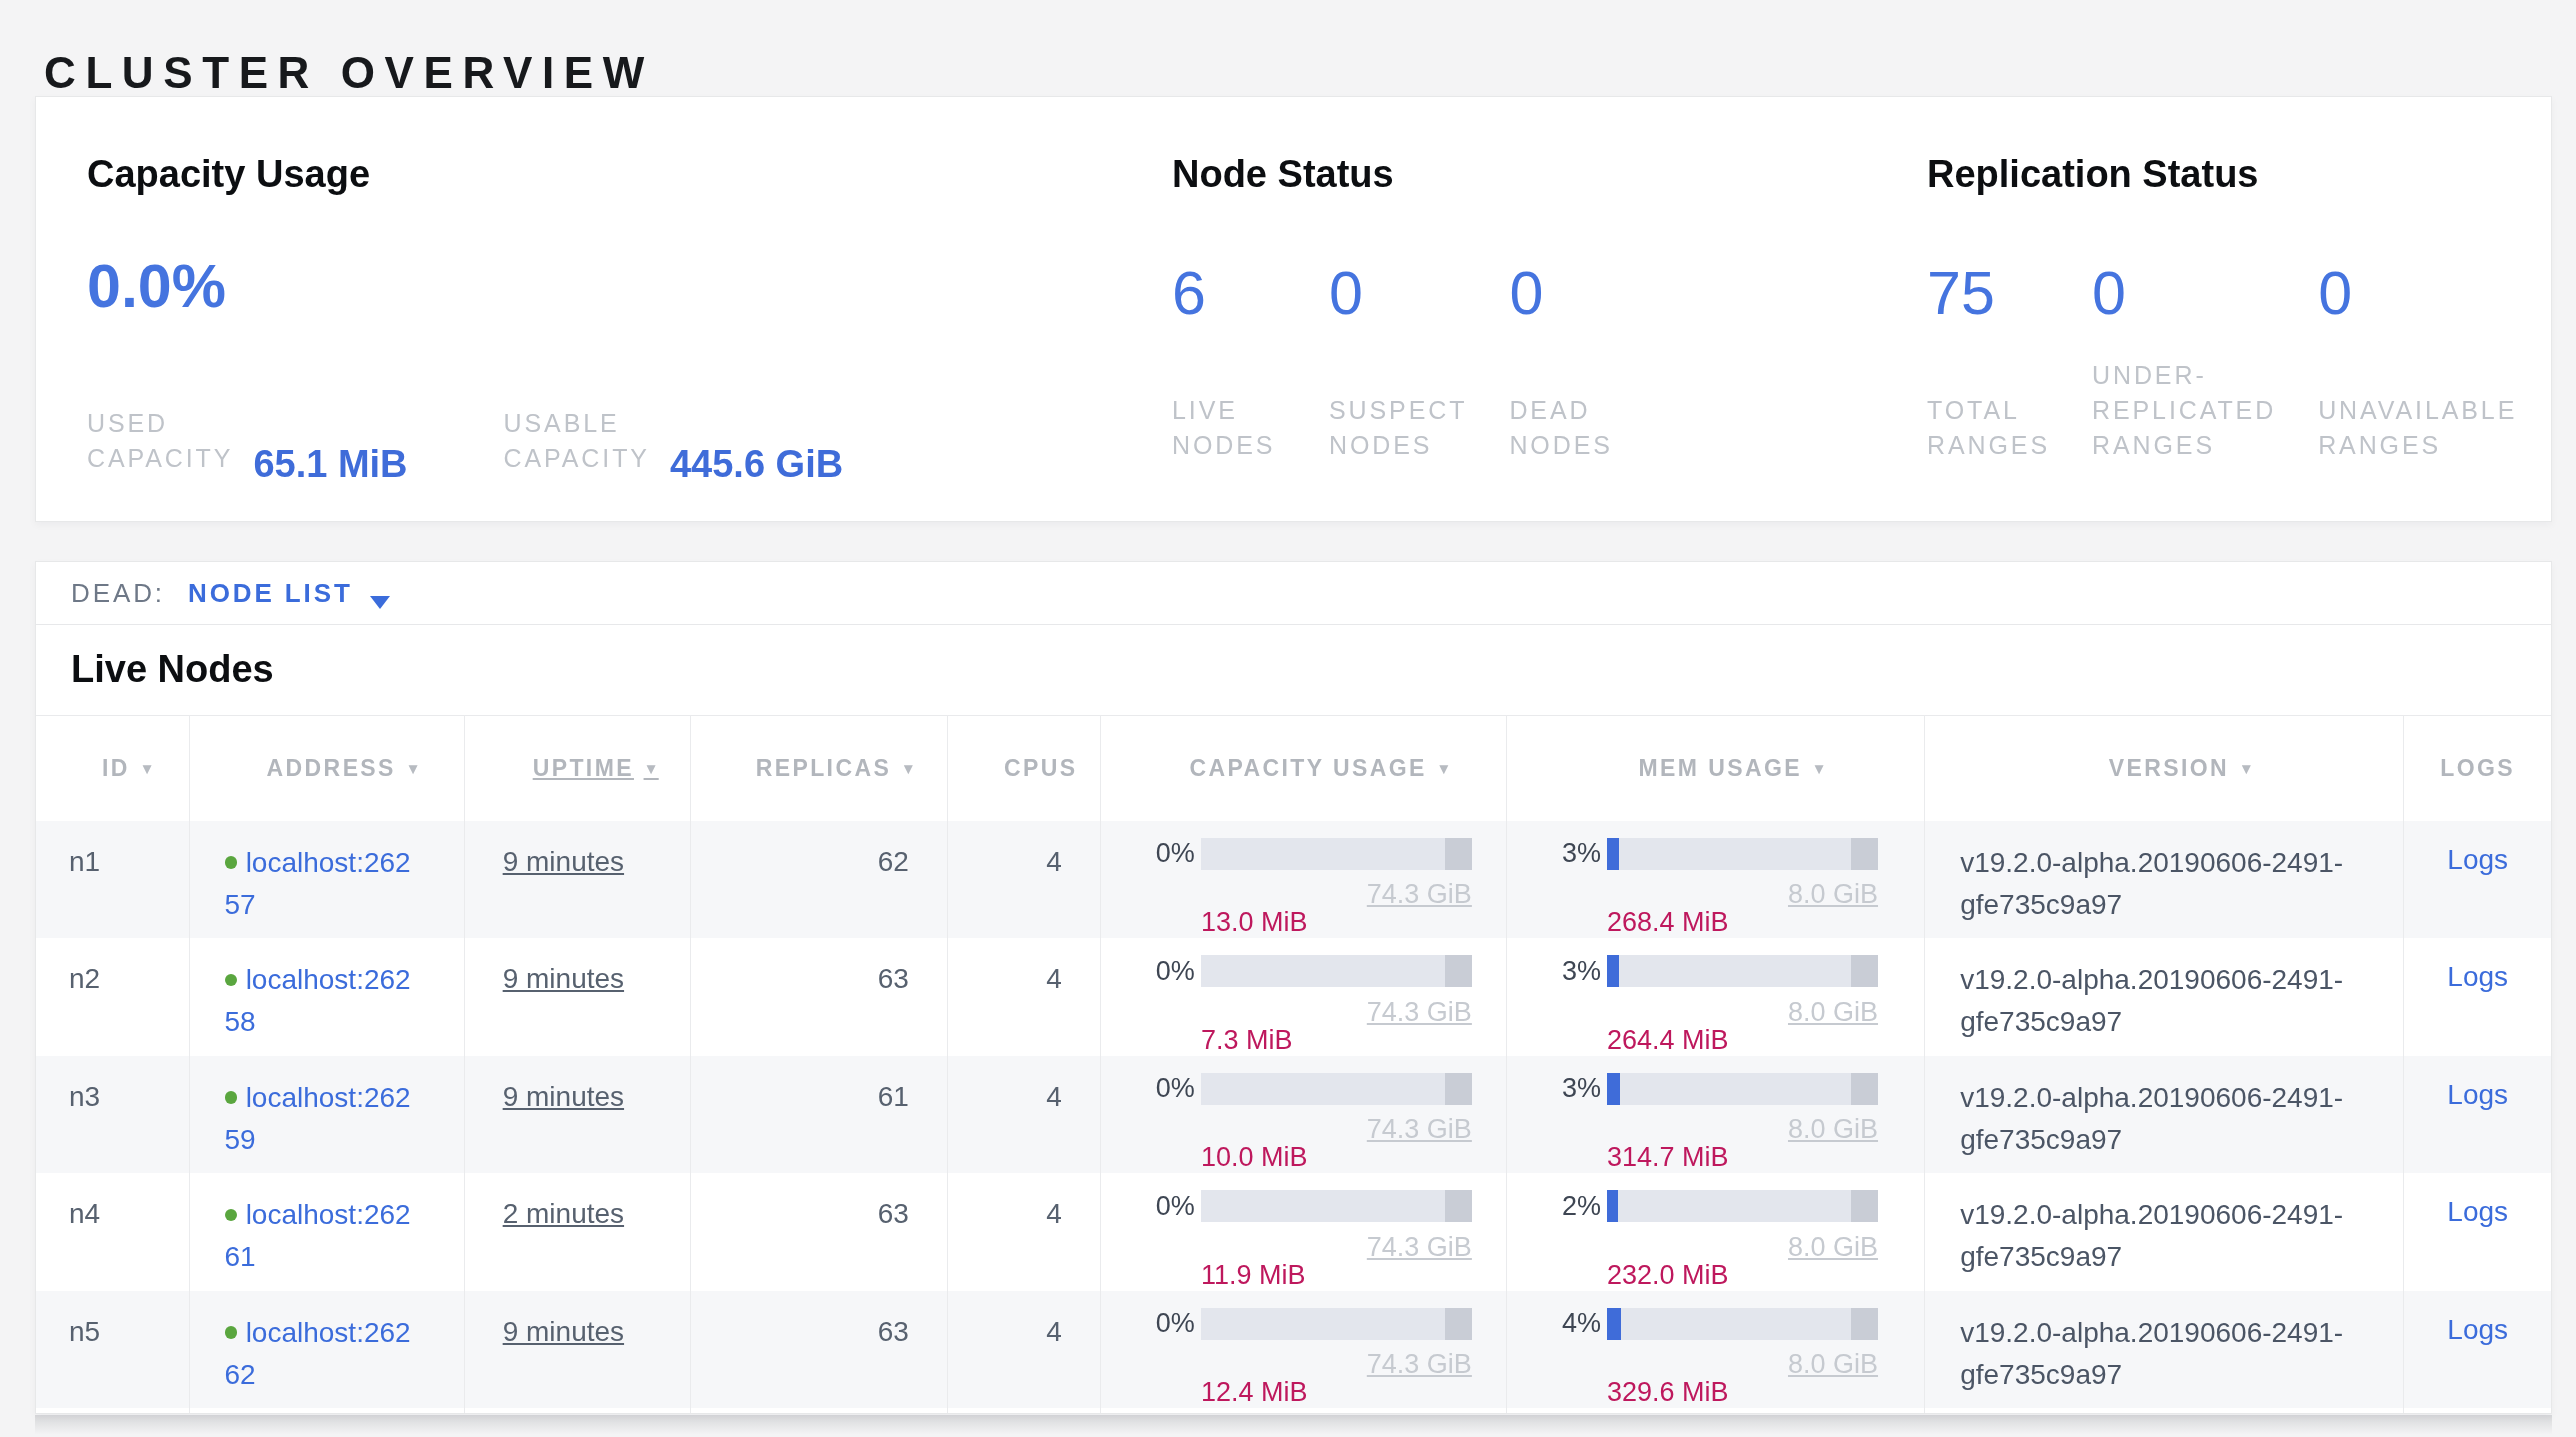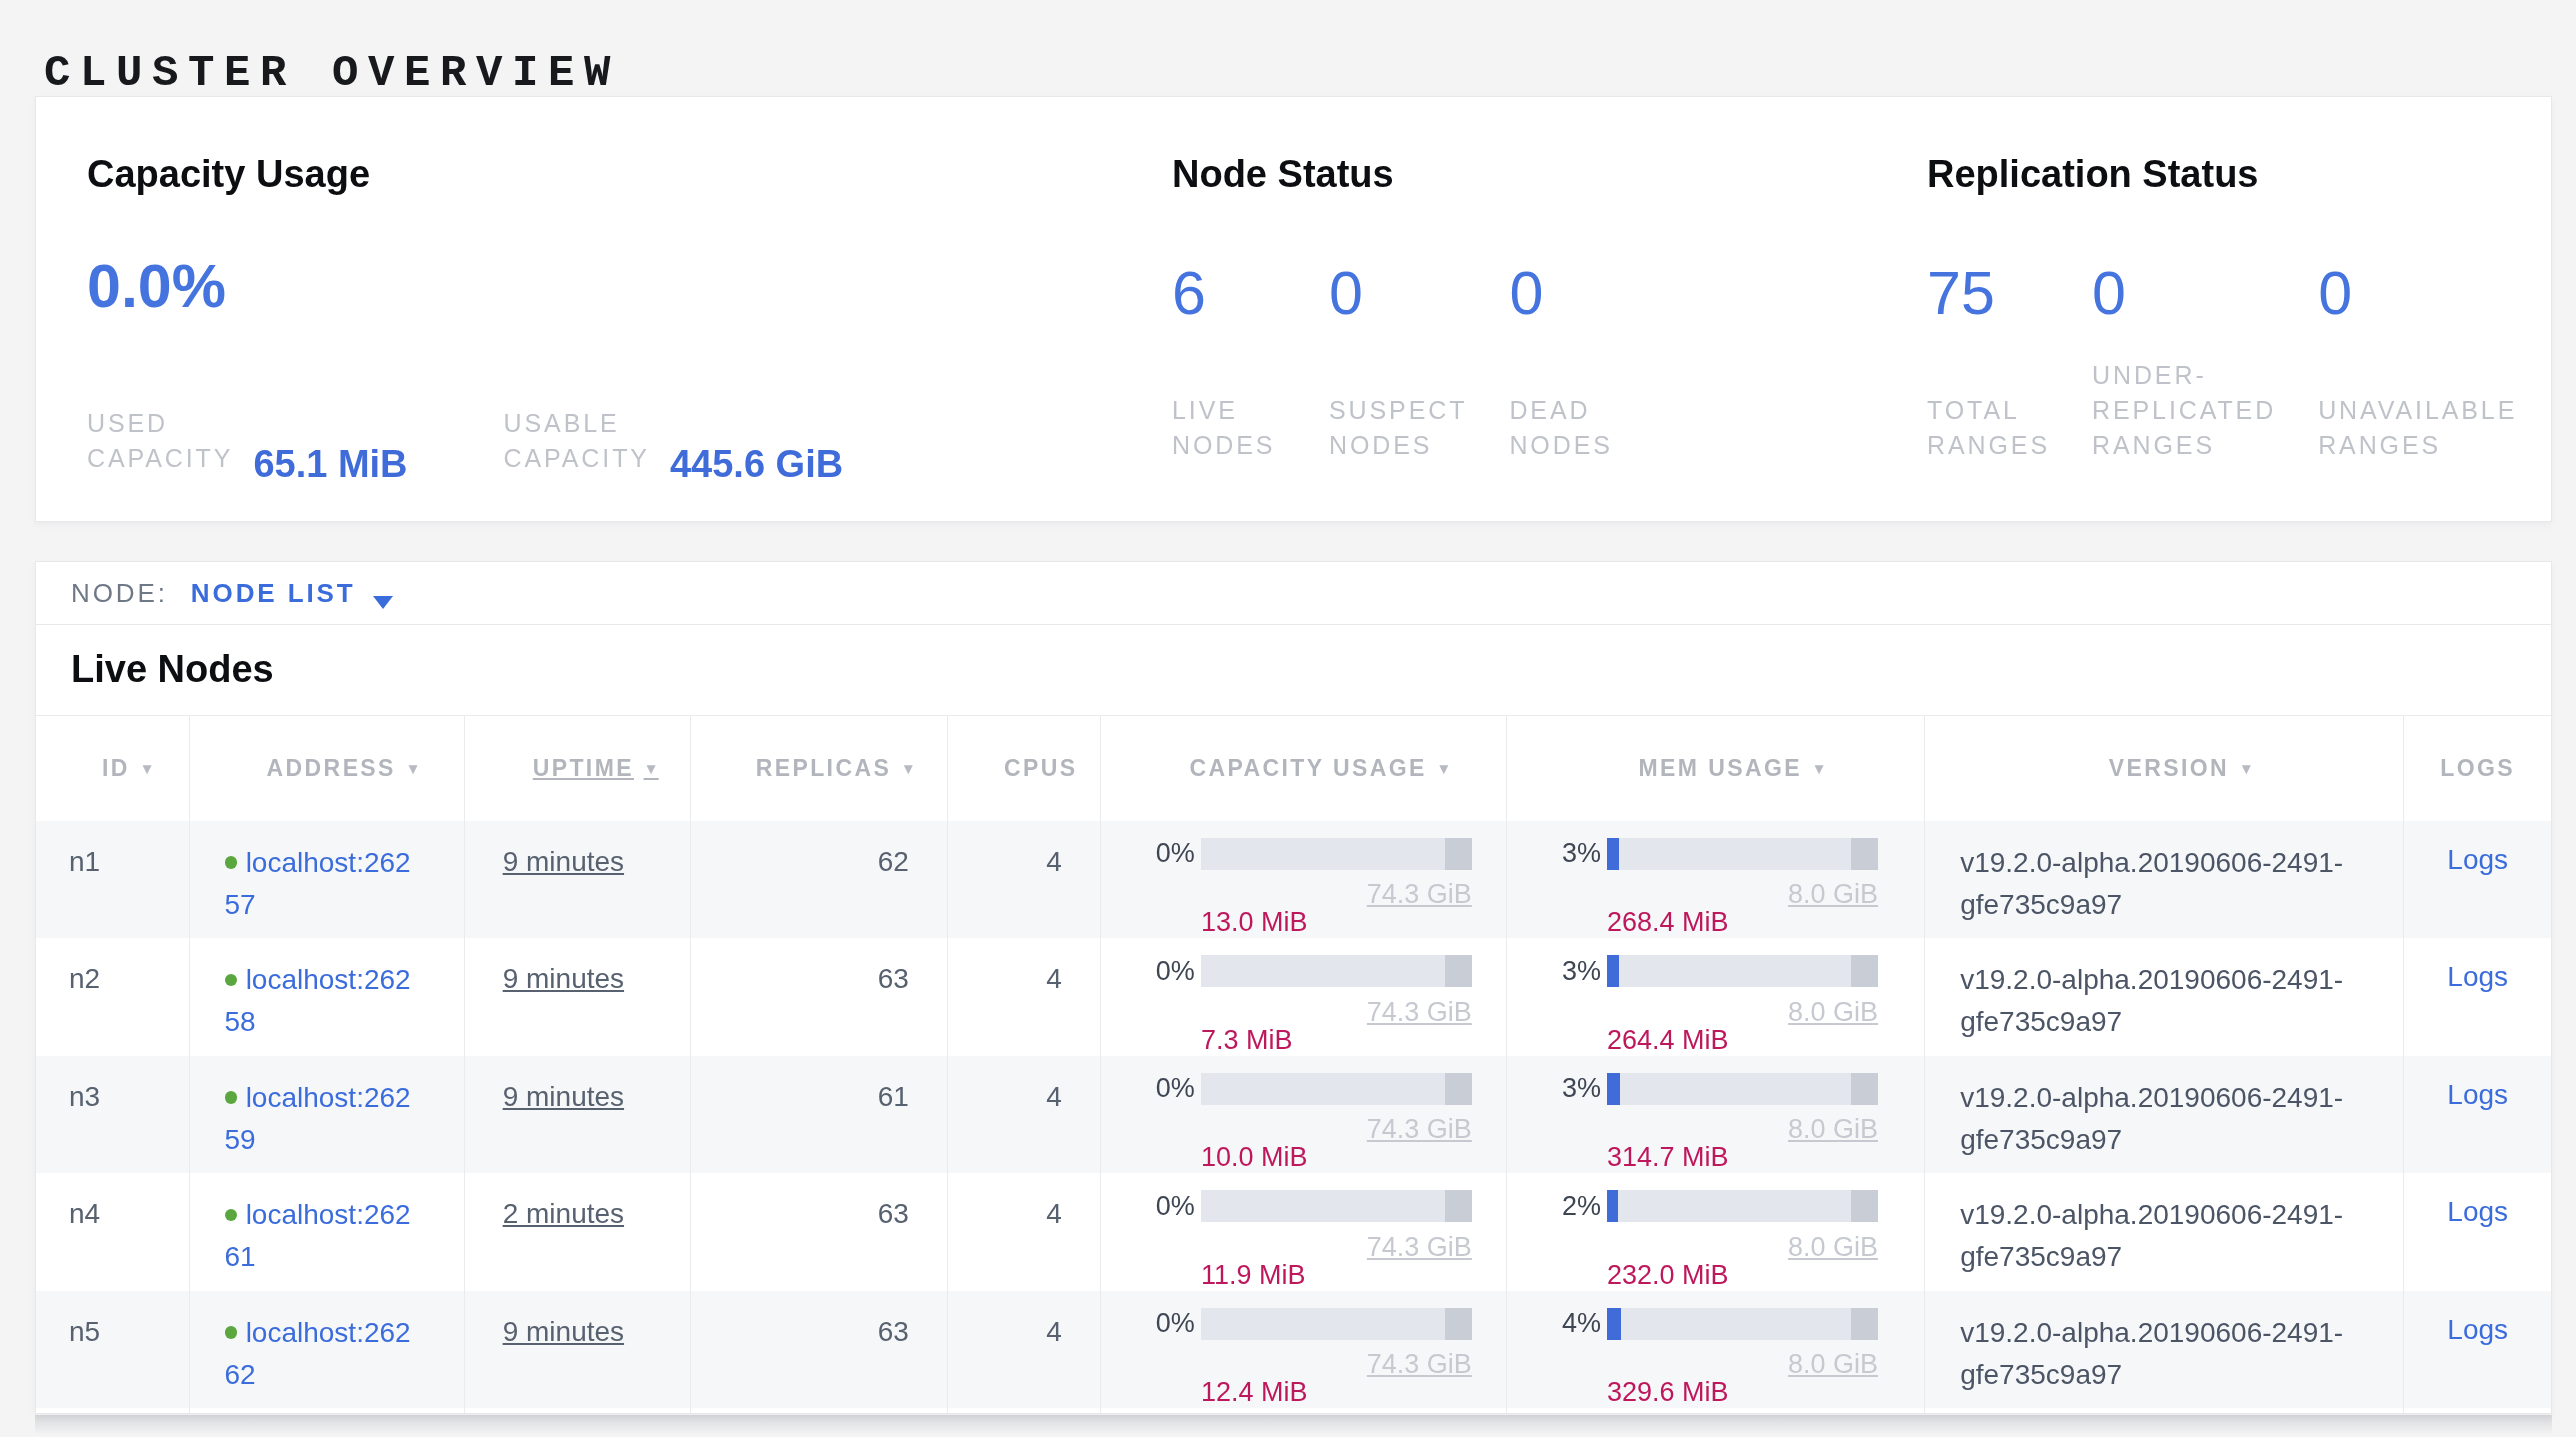--- a/index.html
+++ b/index.html
@@ -5,21 +5,21 @@
   * { box-sizing: border-box; }
   html,body { margin:0; padding:0; }
   body {
     width:2576px; height:1438px; position:relative; overflow:hidden;
     background:#f4f4f5;
     font-family:"Liberation Sans", sans-serif;
     color:#57616f;
   }
   .page-title {
     position:absolute; left:44px; top:19px;
-    font-size:44px; font-weight:700; letter-spacing:9.6px; color:#17191c;font-family:Liberation Mono, monospace;
+    font-size:44px; font-weight:700; letter-spacing:9.6px; color:#17191c;
   }
   .card {
     position:absolute; left:35px; width:2517px; background:#fff;
     border:1px solid #e7e8e9; box-shadow:0 2.9px 7.7px rgba(20,30,40,0.04);
   }
   #summary-card { top:96px; height:426px; }
   .section { position:absolute; top:54px; }
   #sec-capacity { left:51px; width:1035px; }
   #sec-nodes { left:1136px; }
   #sec-repl { left:1891px; }
@@ -175,21 +175,21 @@
           <span>UNAVAILABLE</span>
           <span>RANGES</span>
         </div>
       </div>
     </div>
   </div>
 </div>
 
 <div class="card" id="table-card">
   <div class="view-row">
-    <span class="view-label">NODE:</span>
+    <span class="view-label">DEAD:</span>
     <span class="view-select">
       <span class="view-value">NODE LIST</span>
       <span class="caret-down"></span>
     </span>
   </div>
 
   <div class="table-title">Live Nodes</div>
 
   <table>
     <colgroup>

